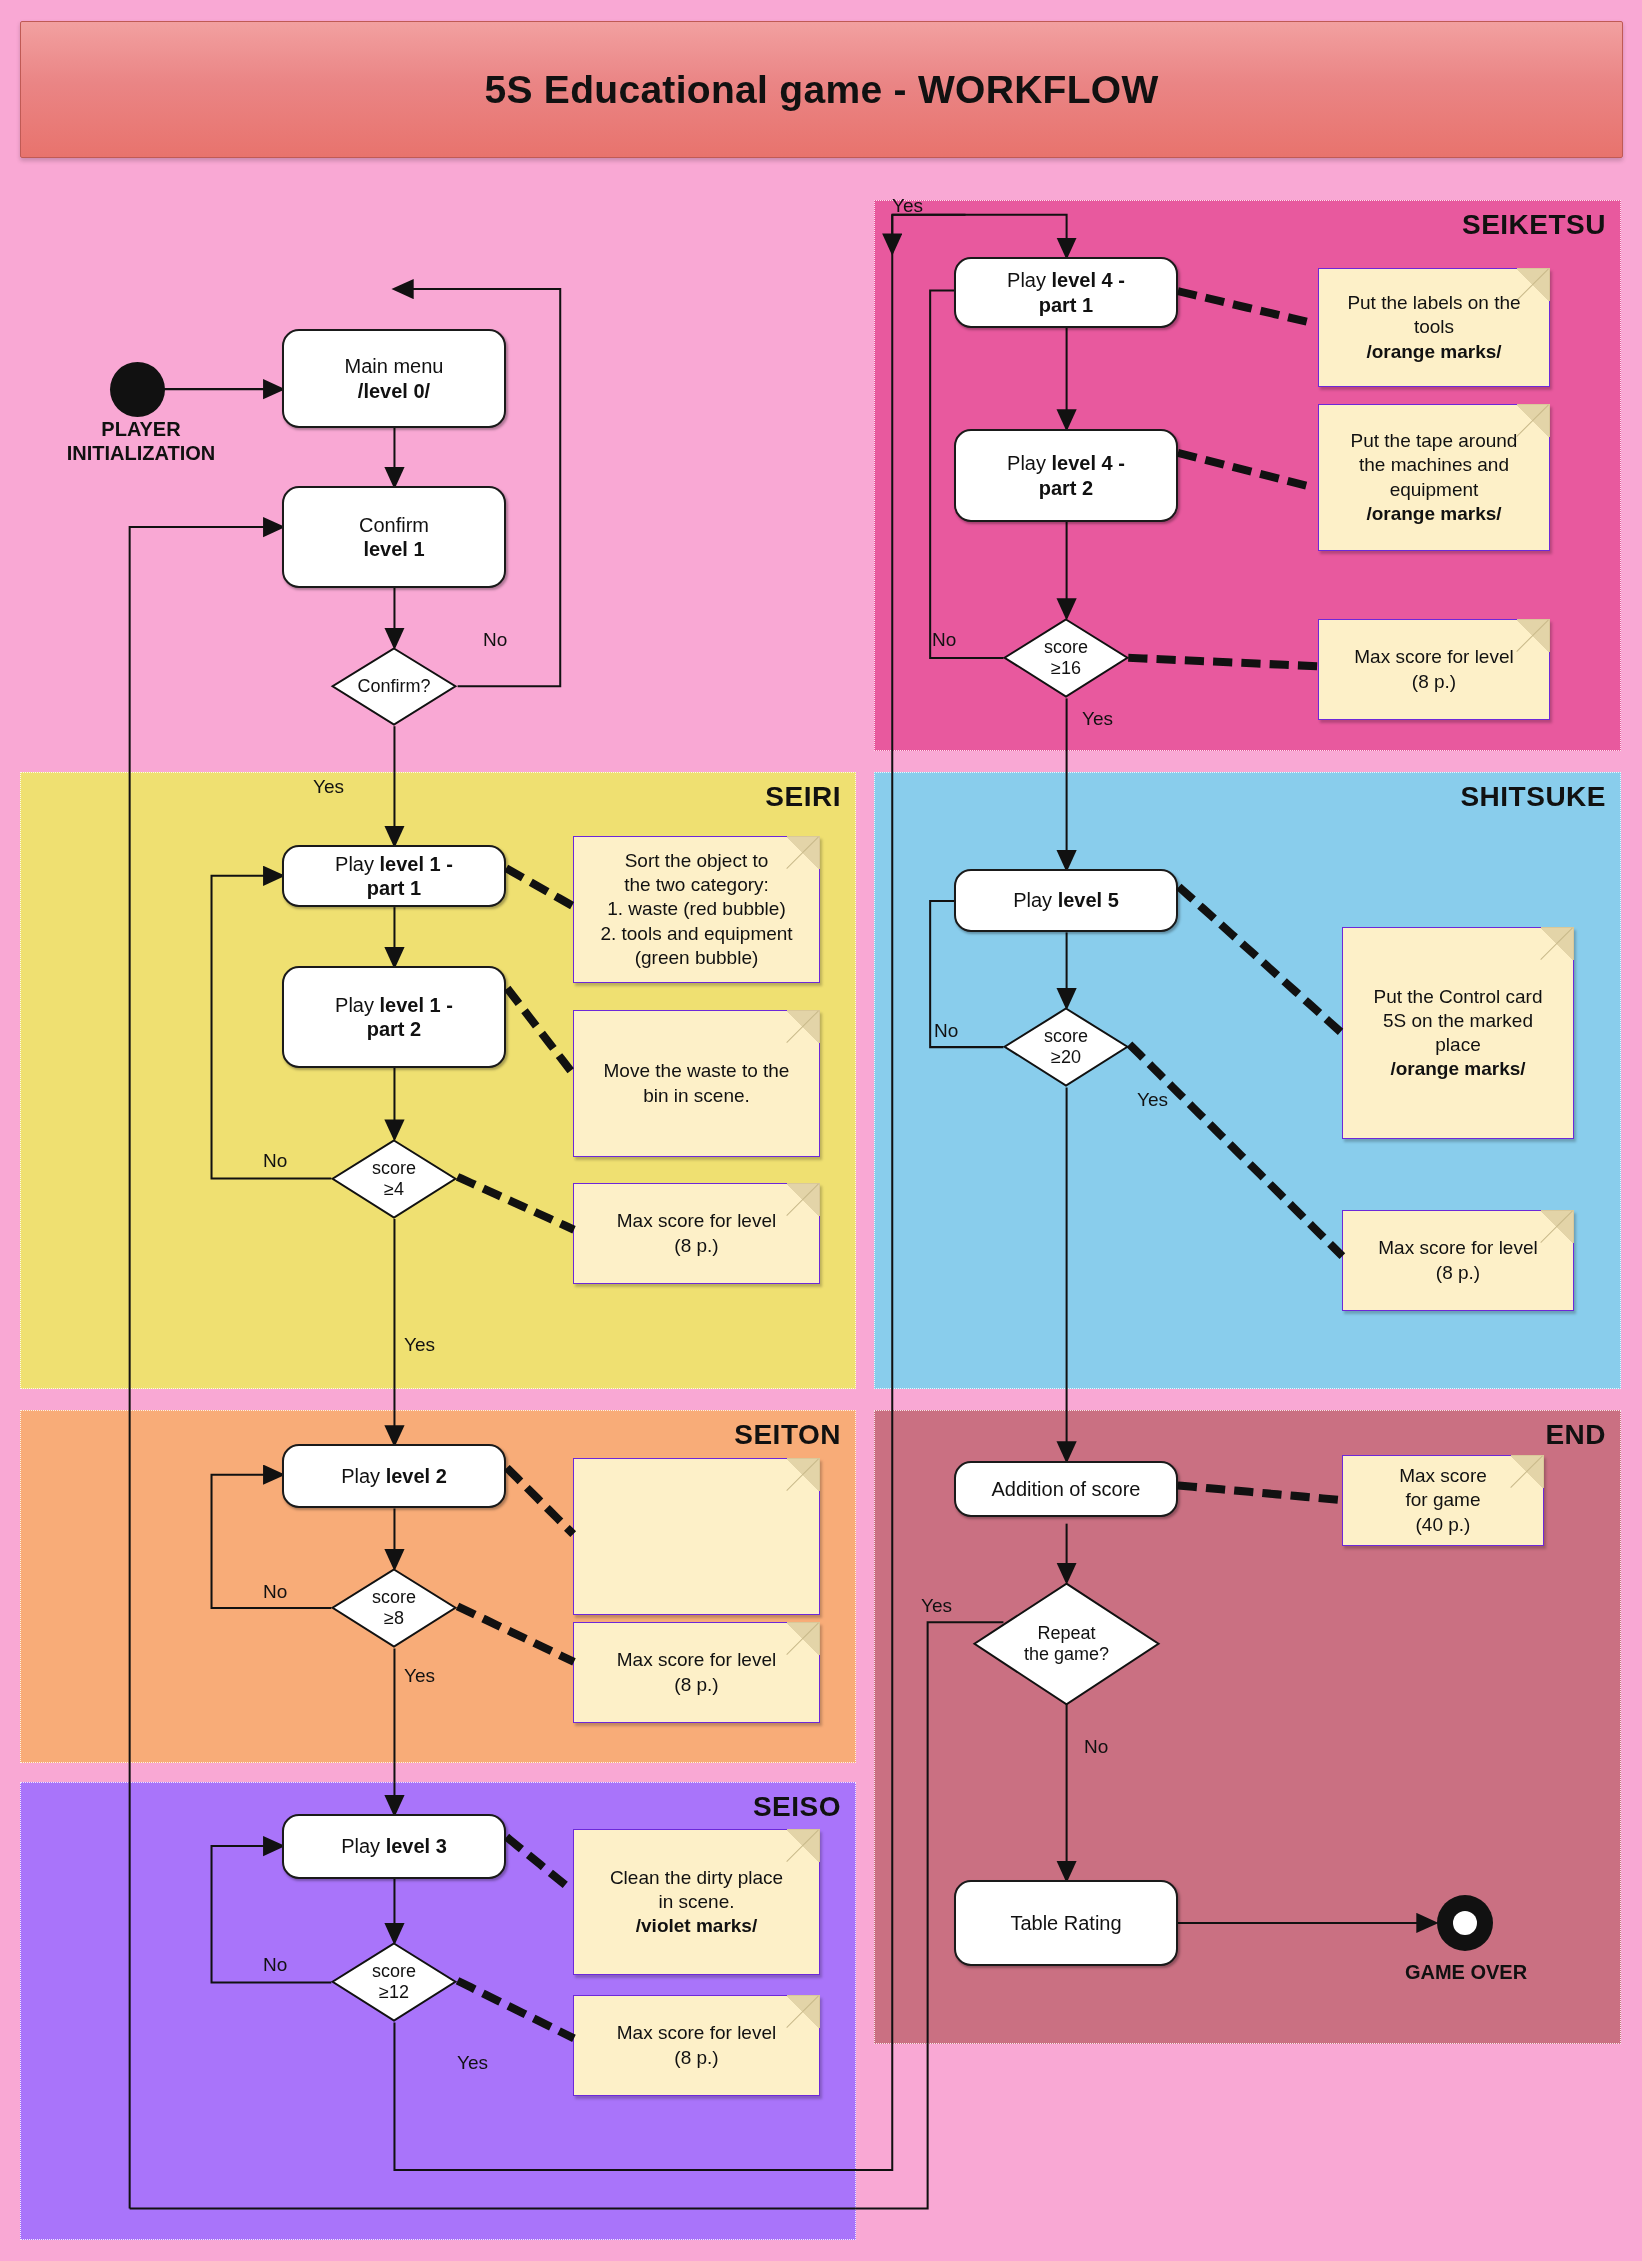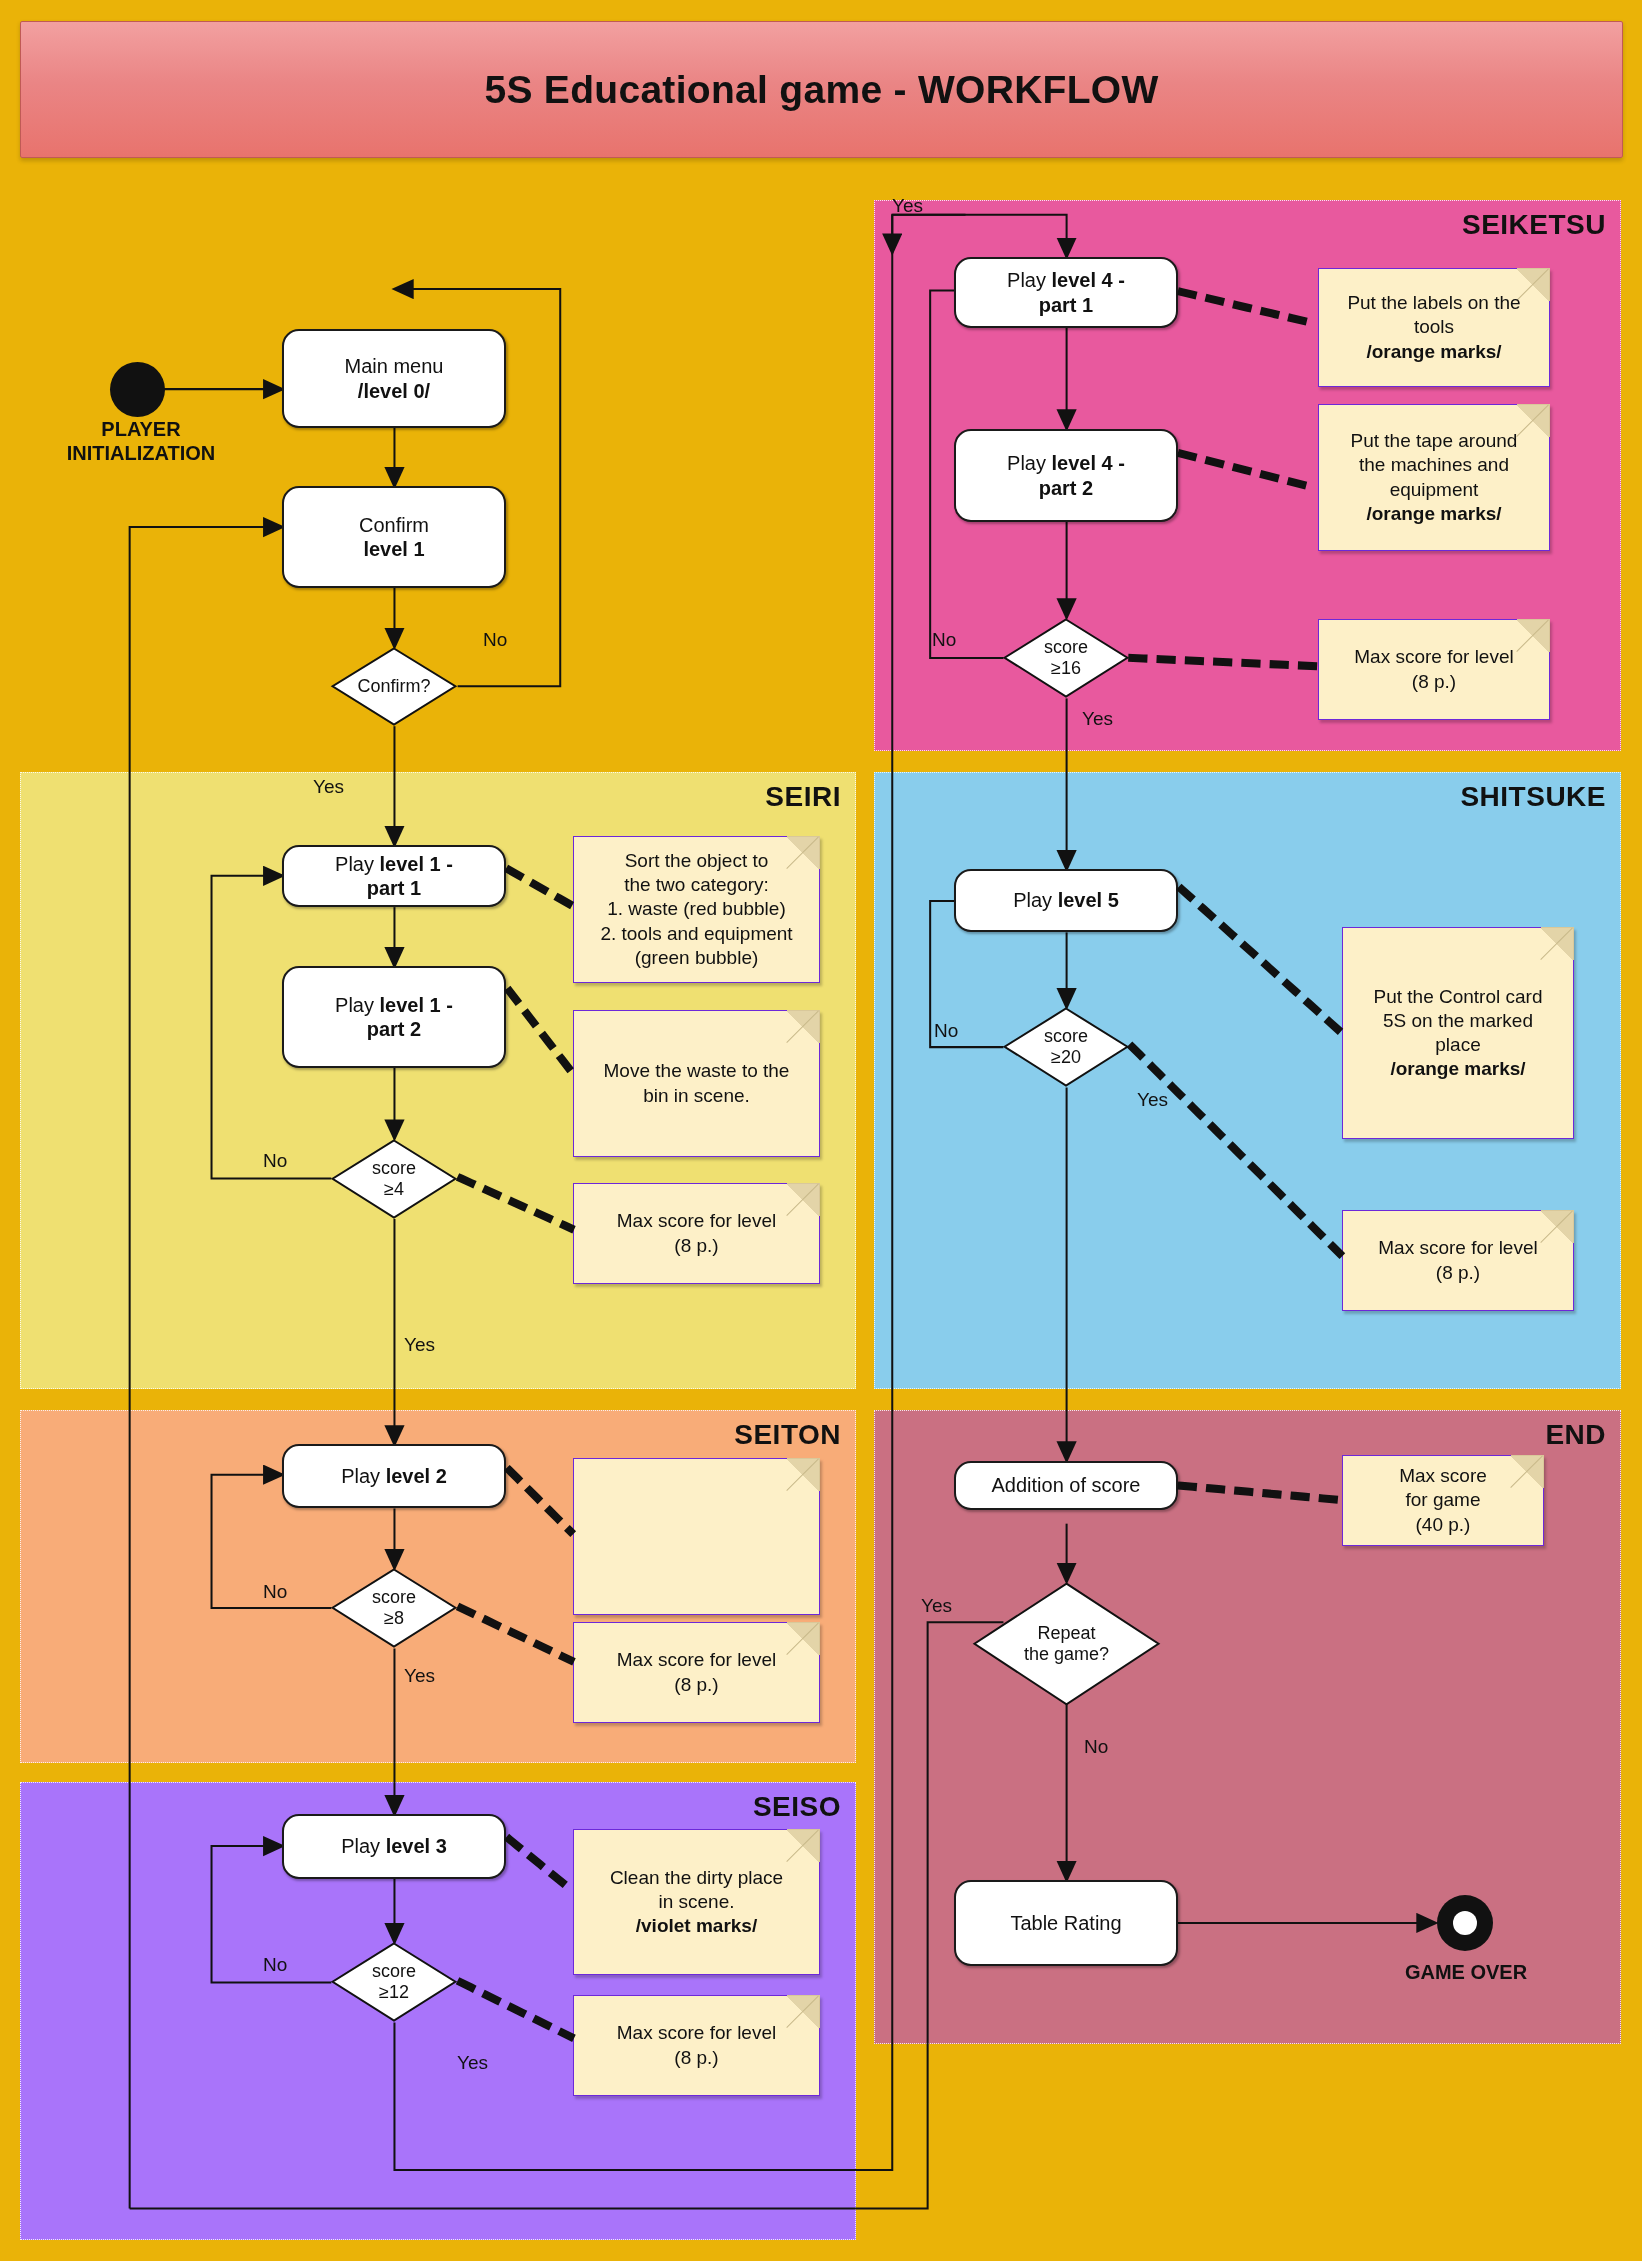--- a/index.html
+++ b/index.html
@@ -1,17 +1,17 @@
 <!DOCTYPE html>
 <html style="font-size:8px"><head>
 <meta charset="utf-8">
 <style>
   html,body{margin:0;padding:0;background:#ffffff;}
   body{font-family:"Liberation Sans",sans-serif;}
-  #page{position:relative;width:1643px;height:2261px;background:#eab308;overflow:hidden;}
+  #page{position:relative;width:1643px;height:2261px;background:#f9a8d4;overflow:hidden;}
 
   
   .header{
     position:absolute;left:20px;top:21px;width:1601px;height:135px;
     background:linear-gradient(180deg,#f2a0a0 0%,#ea8585 45%,#e8736d 100%);
     border:1.5px solid #c05a55;border-radius:2px;
     display:flex;align-items:center;justify-content:center;
     box-shadow:0 2.5px 4px rgba(0,0,0,.18);
   }
   .header h1{
@@ -407,21 +407,21 @@
       <b>/orange marks/</b>
     </div>
   </div>
 
   <div class="note" style="left:1342px;top:1210px;width:232px;height:101px;">
     <div class="fold"></div>
     <div class="ntext" style="white-space:pre-line;">Max score for level
 (8 p.)</div>
   </div>
 
-  <div class="node" style="left:954px;top:1461px;width:224px;height:49px;">
+  <div class="node" style="left:954px;top:1461px;width:224px;height:56px;">
     <div class="inner">
       <span>Addition of score</span>
     </div>
   </div>
 
   <div class="diamond-wrap" style="left:973px;top:1582px;width:187px;height:124px;">
     <svg width="187" height="124" viewBox="0 0 370 245">
         <polygon points="185,3 367,122 185,242 3,122" fill="#fff" stroke="#111" stroke-width="4"></polygon>
       </svg>
     <div class="diamond-label" style="flex-direction:column;">

